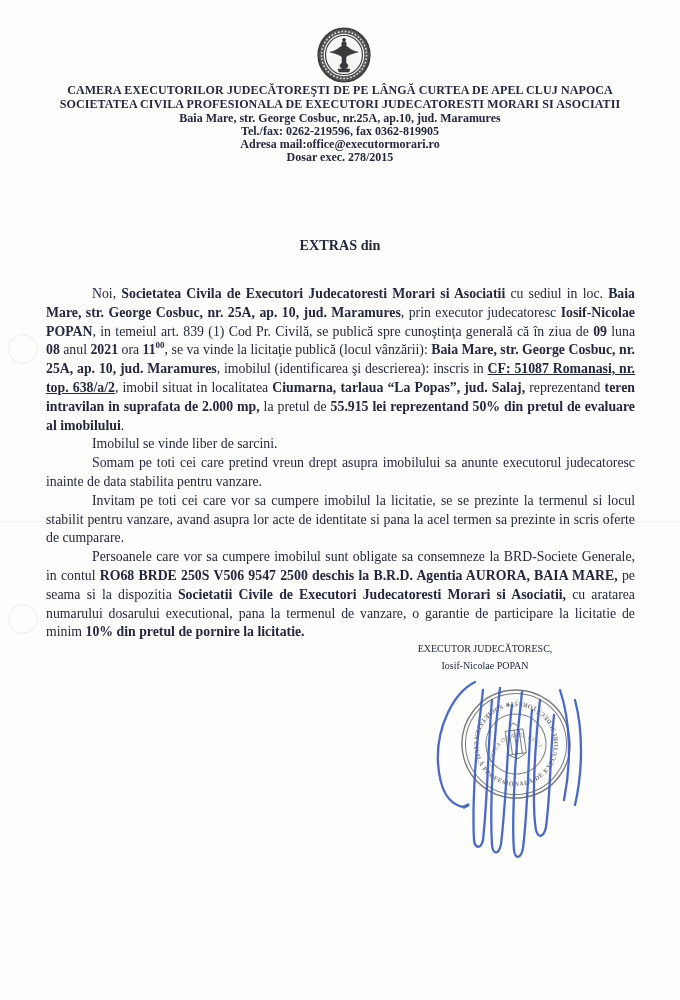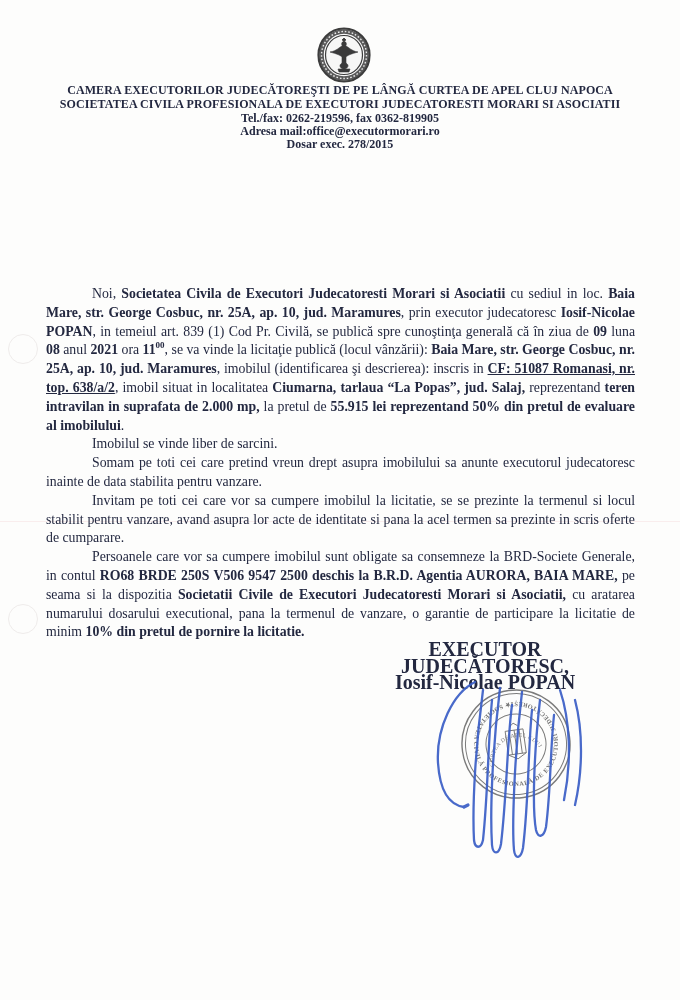--- a/index.html
+++ b/index.html
@@ -19,21 +19,21 @@
   .h-sm{font-size:12px;line-height:13.3px;}
   
   .title{position:absolute;top:238px;left:0;right:0;text-align:center;font-weight:bold;font-size:14.2px;line-height:15.8px;}
   
   .body-text{position:absolute;top:285px;left:46px;width:589px;text-align:justify;font-size:13.8px;line-height:18.8px;}
   .body-text p{margin:0;text-indent:46px;}
   .b{font-weight:bold;}
   .u{text-decoration:underline;}
   sup{font-size:9px;line-height:0;}
   
-  .sig-block{position:absolute;top:641px;left:385px;width:200px;text-align:center;font-weight:bold;font-size:20px;line-height:16.5px;}
+  .sig-block{position:absolute;top:641px;left:385px;width:200px;text-align:center;font-weight:normal;font-size:10px;line-height:16.5px;}
   
   .stamp-sig{position:absolute;top:653px;left:408px;width:230px;height:220px;}
   
   .punch-hole{position:absolute;width:28px;height:28px;border:1px solid #efeceb;border-radius:50%;left:8px;}
   .ph1{top:334px;} .ph2{top:604px;}
   .scan-line{position:absolute;left:0;top:521px;width:680px;height:1px;background:#f6e3e3;opacity:.6;}
 </style>
 </head>
 <body>
 
@@ -54,26 +54,28 @@
       <rect x="26.3" y="13.3" width="3.4" height="1"></rect>
       <circle cx="28" cy="18" r="2.4"></circle>
       <path d="M28 19 C23 21 21 25 14 26 C21 28 24 29 26 31 L26 37 C23 39 23 41.5 28 43.5 C33 41.5 33 39 30 37 L30 31 C32 29 35 28 42 26 C35 25 33 21 28 19 Z"></path>
       <path d="M22 43 L34 43 L33 46 L23 46 Z"></path>
     </g>
   </svg>
 
   <div class="header">
     <div class="h-lg">CAMERA EXECUTORILOR JUDECĂTOREŞTI DE PE LÂNGĂ CURTEA DE APEL CLUJ NAPOCA</div>
     <div class="h-lg">SOCIETATEA CIVILA PROFESIONALA DE EXECUTORI JUDECATORESTI MORARI SI ASOCIATII</div>
+    <div class="h-sm">Baia Mare, str. George Cosbuc, nr.25A, ap.10, jud. Maramures</div>
     <div class="h-sm">Tel./fax: 0262-219596,  fax 0362-819905</div>
     <div class="h-sm">Adresa mail:office@executormorari.ro</div>
     <div class="h-sm">Dosar exec. 278/2015</div>
   </div>
 
   <div class="title">
+    <div>EXTRAS din</div>
   </div>
 
   <div class="body-text">
       <p><span>Noi, </span><span class="b">Societatea Civila de Executori Judecatoresti Morari si Asociatii</span><span> cu sediul in loc. </span><span class="b">Baia Mare, str. George Cosbuc, nr. 25A, ap. 10, jud. Maramures</span><span>, prin executor judecatoresc </span><span class="b">Iosif-Nicolae POPAN</span><span>, in temeiul art. 839 (1) Cod Pr. Civilă, se publică spre cunoştinţa generală că în ziua de </span><span class="b">09</span><span> luna </span><span class="b">08</span><span> anul </span><span class="b">2021</span><span> ora </span><span class="b">11</span><sup class="b">00</sup><span>, se va vinde la licitaţie publică (locul vânzării): </span><span class="b">Baia Mare, str. George Cosbuc, nr. 25A, ap. 10, jud. Maramures</span><span>, imobilul (identificarea şi descrierea): inscris in </span><span class="b u">CF: 51087 Romanasi, nr. top. 638/a/2</span><span>, imobil situat in localitatea </span><span class="b">Ciumarna, tarlaua “La Popas”, jud. Salaj,</span><span> reprezentand </span><span class="b">teren intravilan in suprafata de 2.000 mp,</span><span> la pretul de </span><span class="b">55.915 lei reprezentand 50% din pretul de evaluare al imobilului</span><span>.</span></p>
       <p><span>Imobilul se vinde liber de sarcini.</span></p>
       <p><span>Somam pe toti cei care pretind vreun drept asupra imobilului sa anunte executorul judecatoresc inainte de data stabilita pentru vanzare.</span></p>
       <p><span>Invitam pe toti cei care vor sa cumpere imobilul la licitatie, se se prezinte la termenul si locul stabilit pentru vanzare, avand asupra lor acte de identitate si pana la acel termen sa prezinte in scris oferte de cumparare.</span></p>
       <p><span>Persoanele care vor sa cumpere imobilul sunt obligate sa consemneze la BRD-Societe Generale, in contul </span><span class="b">RO68 BRDE 250S V506 9547 2500  deschis la B.R.D. Agentia AURORA, BAIA MARE,</span><span> pe seama si la dispozitia </span><span class="b">Societatii Civile de Executori Judecatoresti Morari si Asociatii,</span><span> cu aratarea numarului dosarului executional, pana la termenul de vanzare, o garantie de participare la licitatie de minim </span><span class="b">10% din pretul de pornire la licitatie.</span></p>
     </div>
 

